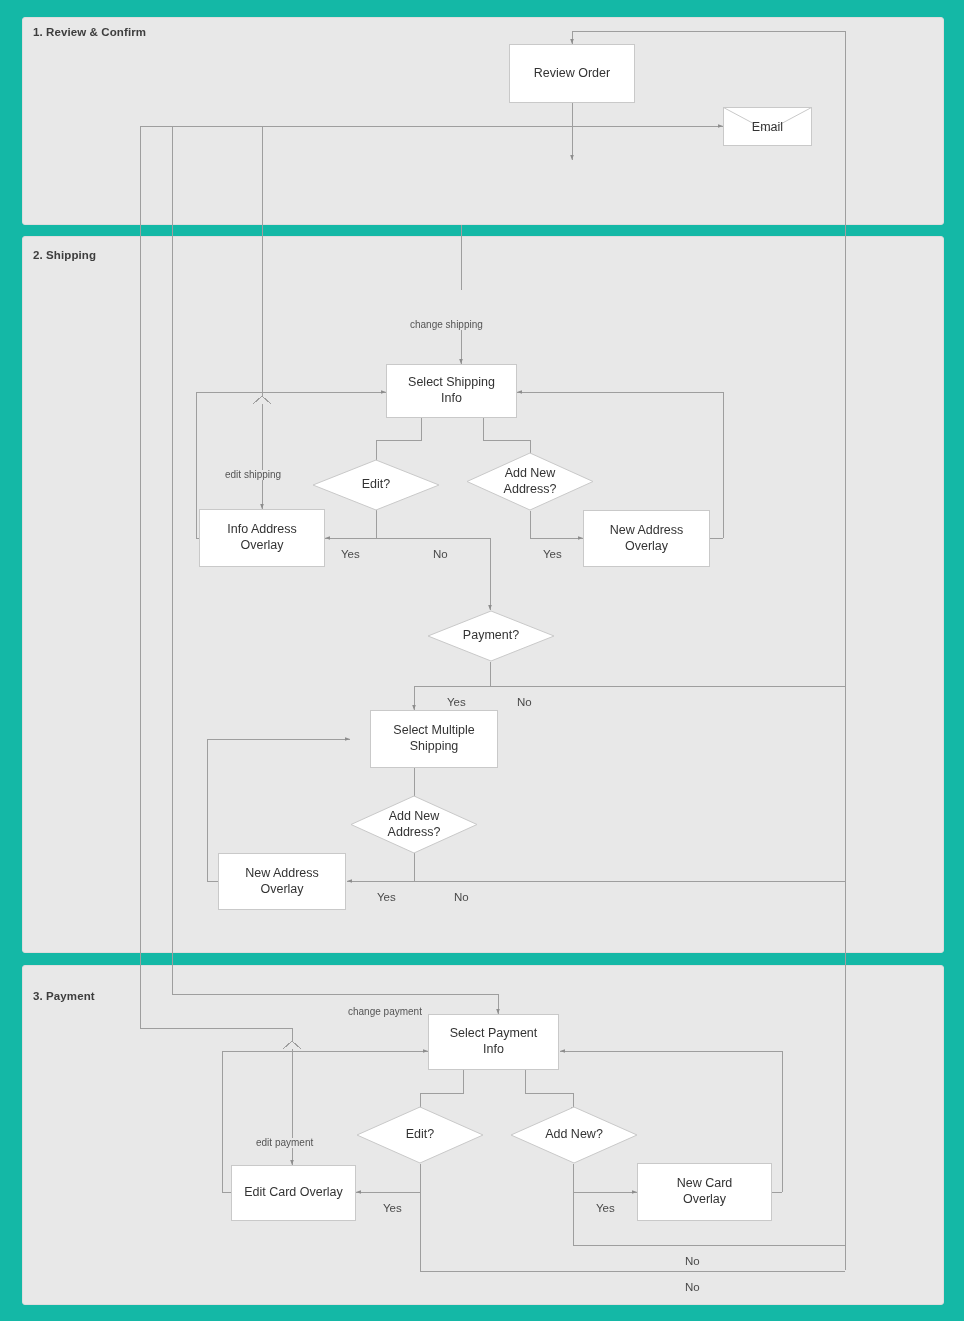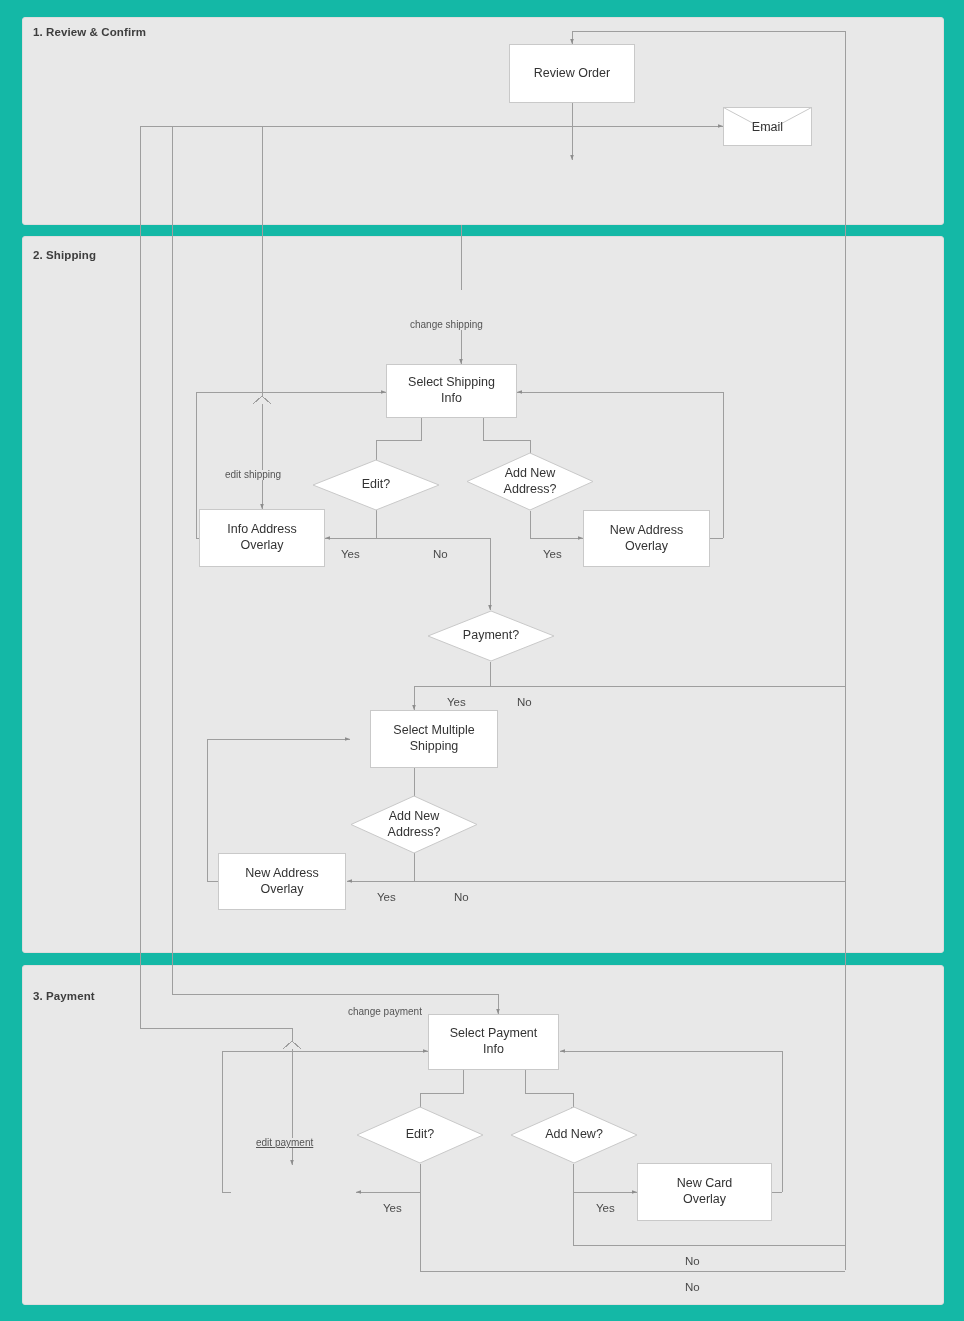--- a/index.html
+++ b/index.html
@@ -293,20 +293,23 @@
     <span class="diamond-text">Edit?</span>
   </div>
 
   <div class="diamond-wrap" style="left:510px; top:1106px; width:128px; height:58px;">
     <svg width="128" height="58" viewBox="0 0 128 58">
       <polygon points="64,1 127,29 64,57 1,29" fill="#ffffff" stroke="#c9c9c9" stroke-width="1"></polygon>
     </svg>
     <span class="diamond-text">Add New?</span>
   </div>
 
+  <div class="node" style="left:231px; top:1165px; width:125px; height:56px;">
+    <span class="node-label">Edit Card Overlay</span>
+  </div>
 
   <div class="node" style="left:637px; top:1163px; width:135px; height:58px; white-space:pre-line;">
     <span class="node-label" style="white-space:pre-line;">New Card
 Overlay</span>
   </div>
 
   <div class="edge-label small" style="left:406px; top:302px;">change shipping</div>
 
   <div class="edge-label small" style="left:221px; top:452px;">edit shipping</div>
 
@@ -319,21 +322,21 @@
   <div class="edge-label" style="left:443px; top:679px;">Yes</div>
 
   <div class="edge-label" style="left:513px; top:679px;">No</div>
 
   <div class="edge-label" style="left:373px; top:874px;">Yes</div>
 
   <div class="edge-label" style="left:450px; top:874px;">No</div>
 
   <div class="edge-label small" style="left:344px; top:989px;">change payment</div>
 
-  <div class="edge-label small" style="left:252px; top:1120px;text-decoration:underline;">edit payment</div>
+  <div class="edge-label small" style="left:252px; top:1120px;">edit payment</div>
 
   <div class="edge-label" style="left:379px; top:1185px;">Yes</div>
 
   <div class="edge-label" style="left:592px; top:1185px;">Yes</div>
 
   <div class="edge-label" style="left:681px; top:1238px;">No</div>
 
   <div class="edge-label" style="left:681px; top:1264px;">No</div>
 
 </div>

